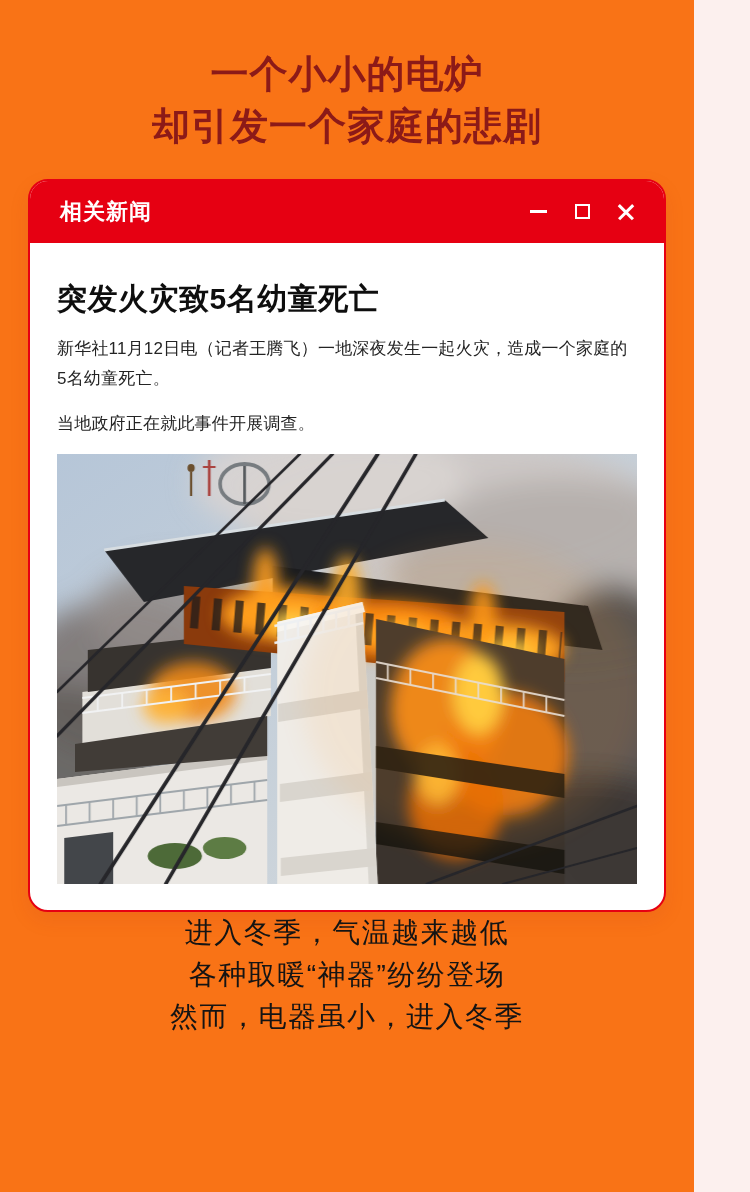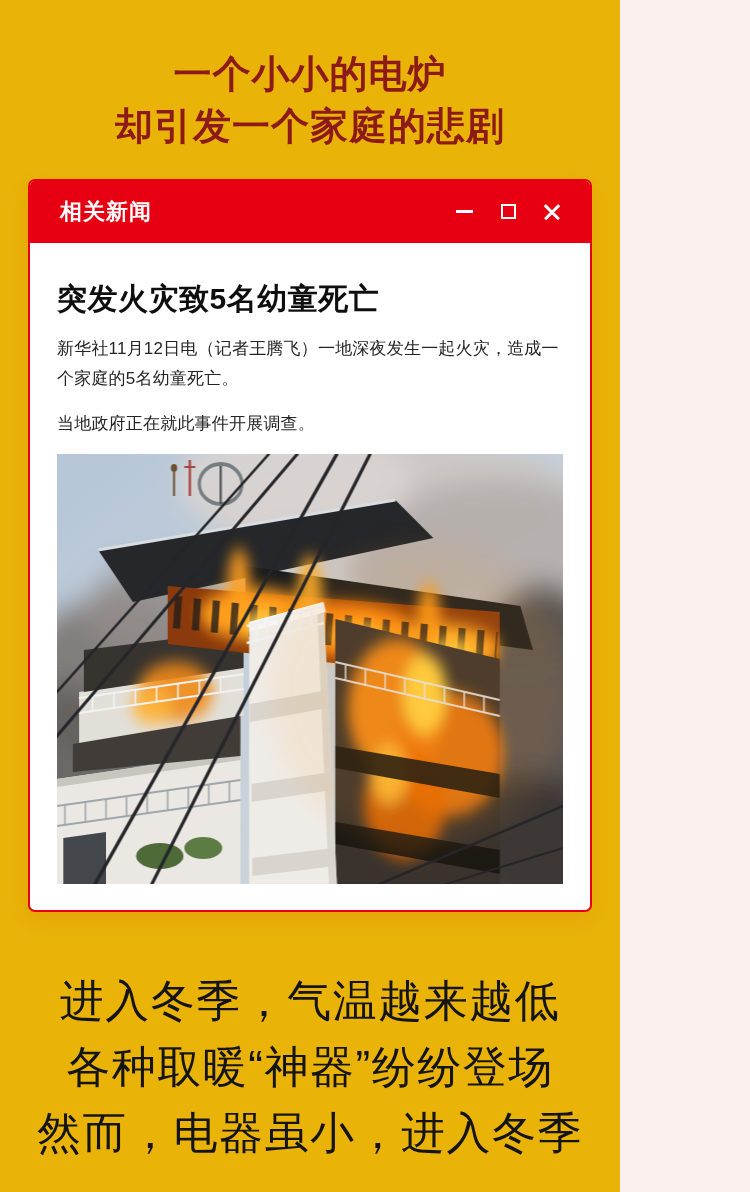--- a/index.html
+++ b/index.html
@@ -2,33 +2,33 @@
 <html lang="zh"><head>
 <meta charset="utf-8">
 <style>
   * { margin:0; padding:0; box-sizing:border-box; }
   html,body { background:#fcf0ee; }
   body {
     width:750px; height:1192px; margin:0 auto;
     font-family:"Liberation Sans","DejaVu Sans",sans-serif;
     overflow:hidden;
   }
-  .page { width:620px; height:1192px; background:#eab308; }
+  .page { width:694px; height:1192px; background:#f97316; }
 
   
   .page-title {
     padding-top:48px; text-align:center;
     font-size:38px; font-weight:700; color:#8c1a18;
     line-height:1.38; letter-spacing:1px;
   }
 
   
   .window {
     margin:26px 28px 0; background:#ffffff;
-    border:2px solid #e60012; border-radius:7px;
+    border:2px solid #e60012; border-radius:20px;
     overflow:hidden; box-shadow:0 8px 20px rgba(170,40,40,0.10);
   }
   .window-header {
     background:#e60012; height:62px;
     display:flex; align-items:center; justify-content:space-between;
     padding:0 28px 0 30px;
   }
   .window-title { color:#ffffff; font-size:22px; font-weight:700; letter-spacing:1px; }
   .window-controls { display:flex; align-items:center; gap:24px; }
   .ctrl {
@@ -51,22 +51,22 @@
   }
   .para {
     font-size:17px; color:#242424; line-height:1.8; margin-bottom:14px;
     letter-spacing:0.2px;
   }
   .photo-wrap { margin-top:6px; }
   .photo { width:100%; height:430px; display:block; }
 
   
   .footer-text {
-    margin-top:56px; text-align:center;
-    font-size:44px; font-weight:400; color:#141414;
+    text-align:center;
+    font-size:28px; font-weight:400; color:#141414;
     line-height:1.5; letter-spacing:1.5px;
   }
 </style>
 </head>
 <body>
 
 <div class="page">
 
   <div class="page-title">
     <div>一个小小的电炉</div>

